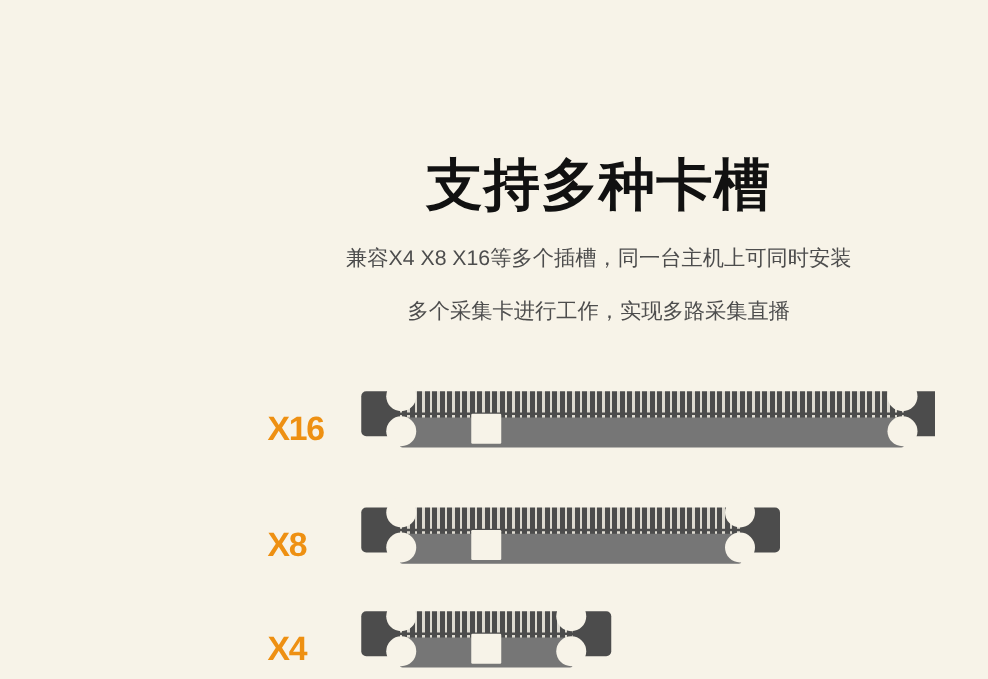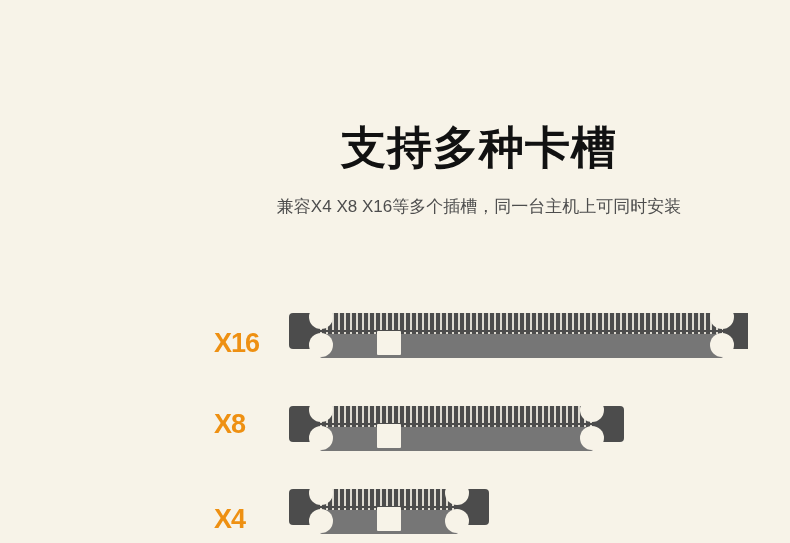--- a/index.html
+++ b/index.html
@@ -22,21 +22,21 @@
     text-align:center;
     font-size:17px; line-height:42px; color:#4d4d4d;
   }
   .slot-label {
     position:absolute; left:118px;
     font-size:27px; line-height:36px; font-weight:bold;
     color:#ee9012;
     letter-spacing:-1px;
   }
   .label-x16 { top:229px; }
-  .label-x8  { top:310px; }
+  .label-x8  { top:322px; }
   .label-x4  { top:405px; }
 
   .slot {
     position:absolute; left:205px; height:36px;
     background:#4c4c4c;
     border-radius:4px;
   }
   .slot-x16 { top:229px; width:465px; }
   .slot-x8  { top:322px; width:335px; }
   .slot-x4  { top:405px; width:200px; }
@@ -74,20 +74,21 @@
 </style>
 </head>
 <body>
 
 <div class="page">
 
   <h1 class="title">支持多种卡槽</h1>
 
   <p class="desc">
     <span>兼容X4 X8 X16等多个插槽，同一台主机上可同时安装</span><br>
+    <span>多个采集卡进行工作，实现多路采集直播</span>
   </p>
 
   <span class="slot-label label-x16">X16</span>
   <div class="slot slot-x16">
     <div class="pins top"></div>
     <div class="channel"></div>
     <div class="pins bottom"></div>
     <div class="key"></div>
     <span class="hole tl"></span>
     <span class="hole bl"></span>

